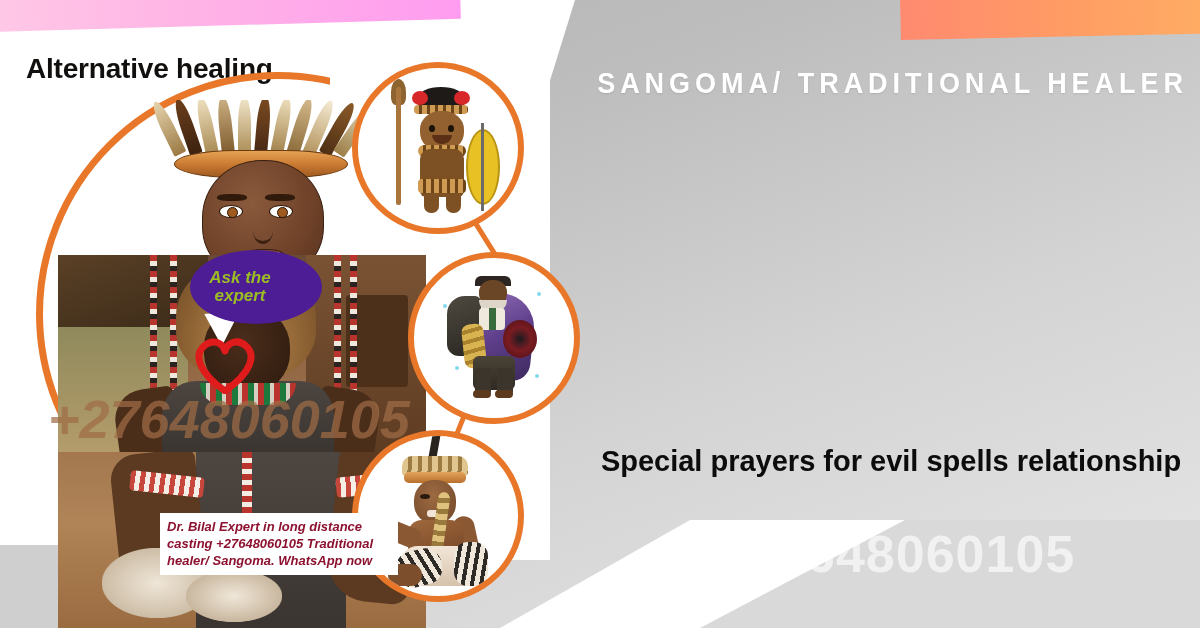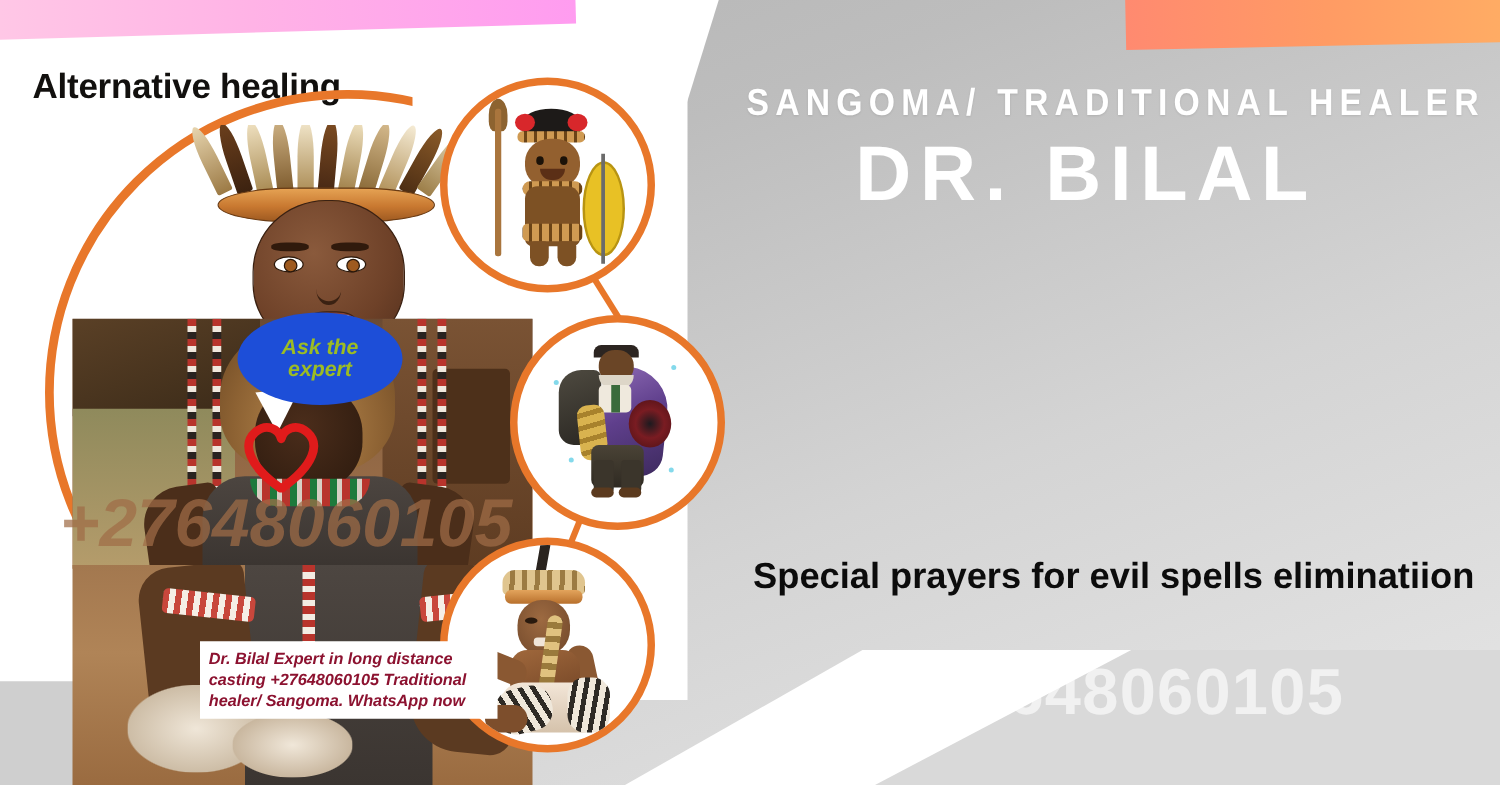--- a/index.html
+++ b/index.html
@@ -140,22 +140,22 @@
   .ph-armR{position:absolute;left:258px;top:134px;width:62px;height:70px;
     background:#4b2e1a;border-radius:8px 30px 0 0;transform:rotate(8deg);}
   .bead-str{position:absolute;top:0;width:7px;height:200px;
     background:repeating-linear-gradient(180deg,#b8342c 0 6px,#f0e7dd 6px 11px,#2a2320 11px 16px);}
   .ph-neck-bead{position:absolute;left:142px;top:128px;width:96px;height:22px;
     border-radius:0 0 48px 48px;
     background:repeating-linear-gradient(90deg,#1e7a3c 0 6px,#d8cfc4 6px 10px,#b8342c 10px 16px);}
 
   .bubble{
     position:absolute;left:190px;top:250px;width:132px;height:74px;
-    background:#1d4ed8;border-radius:50%;
-    display:flex;align-items:center;justify-content:center;
+    background:#4c1d95;border-radius:50%;
+    display:flex;align-items:center;justify-content:flex-start;
     box-shadow:0 0 0 0 #fff;
   }
   .bubble-tail{
     position:absolute;left:206px;top:312px;width:0;height:0;
     border-left:14px solid transparent;border-right:22px solid transparent;
     border-top:34px solid #fff;transform:rotate(-6deg);
   }
   .bubble-text{
     position:relative;z-index:3;
     font-size:17px;font-weight:bold;font-style:italic;color:#9cbc24;
@@ -478,17 +478,16 @@
       <span class="w3-sashG"></span>
       <span class="w3-armL"></span>
       <span class="w3-wrap"></span>
       <span class="w3-fur"></span>
       <span class="w3-fur2"></span>
       <span class="w3-knee"></span>
     </div>
   </div>
 
   <div class="r-kicker">SANGOMA/ TRADITIONAL HEALER</div>
-  <div class="r-name">DR. BILAL</div>
-  <div class="r-sub">Special prayers for  evil spells eliminatiion</div>
+  <div class="r-sub">Special prayers for  evil spells relationship</div>
   <div class="r-phone">+27648060105</div>
 
 </div>
 
 </body></html>

